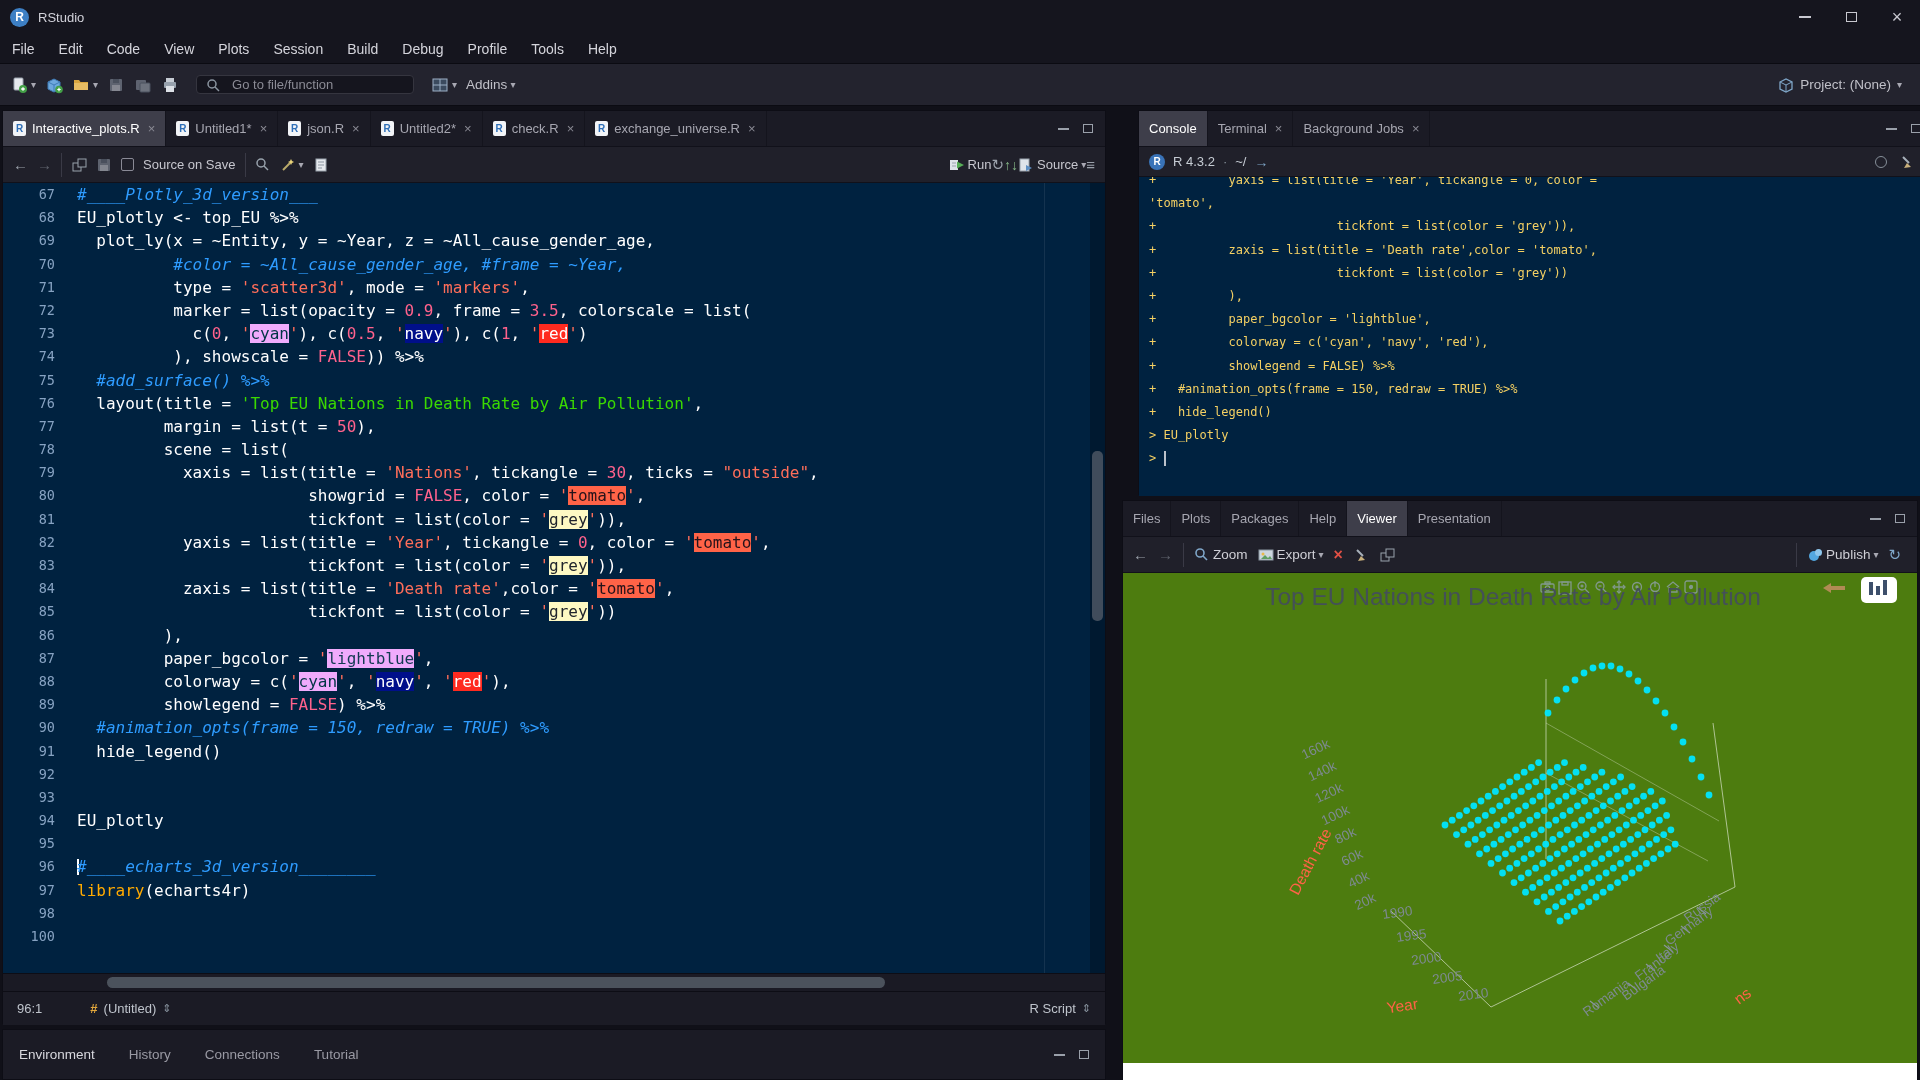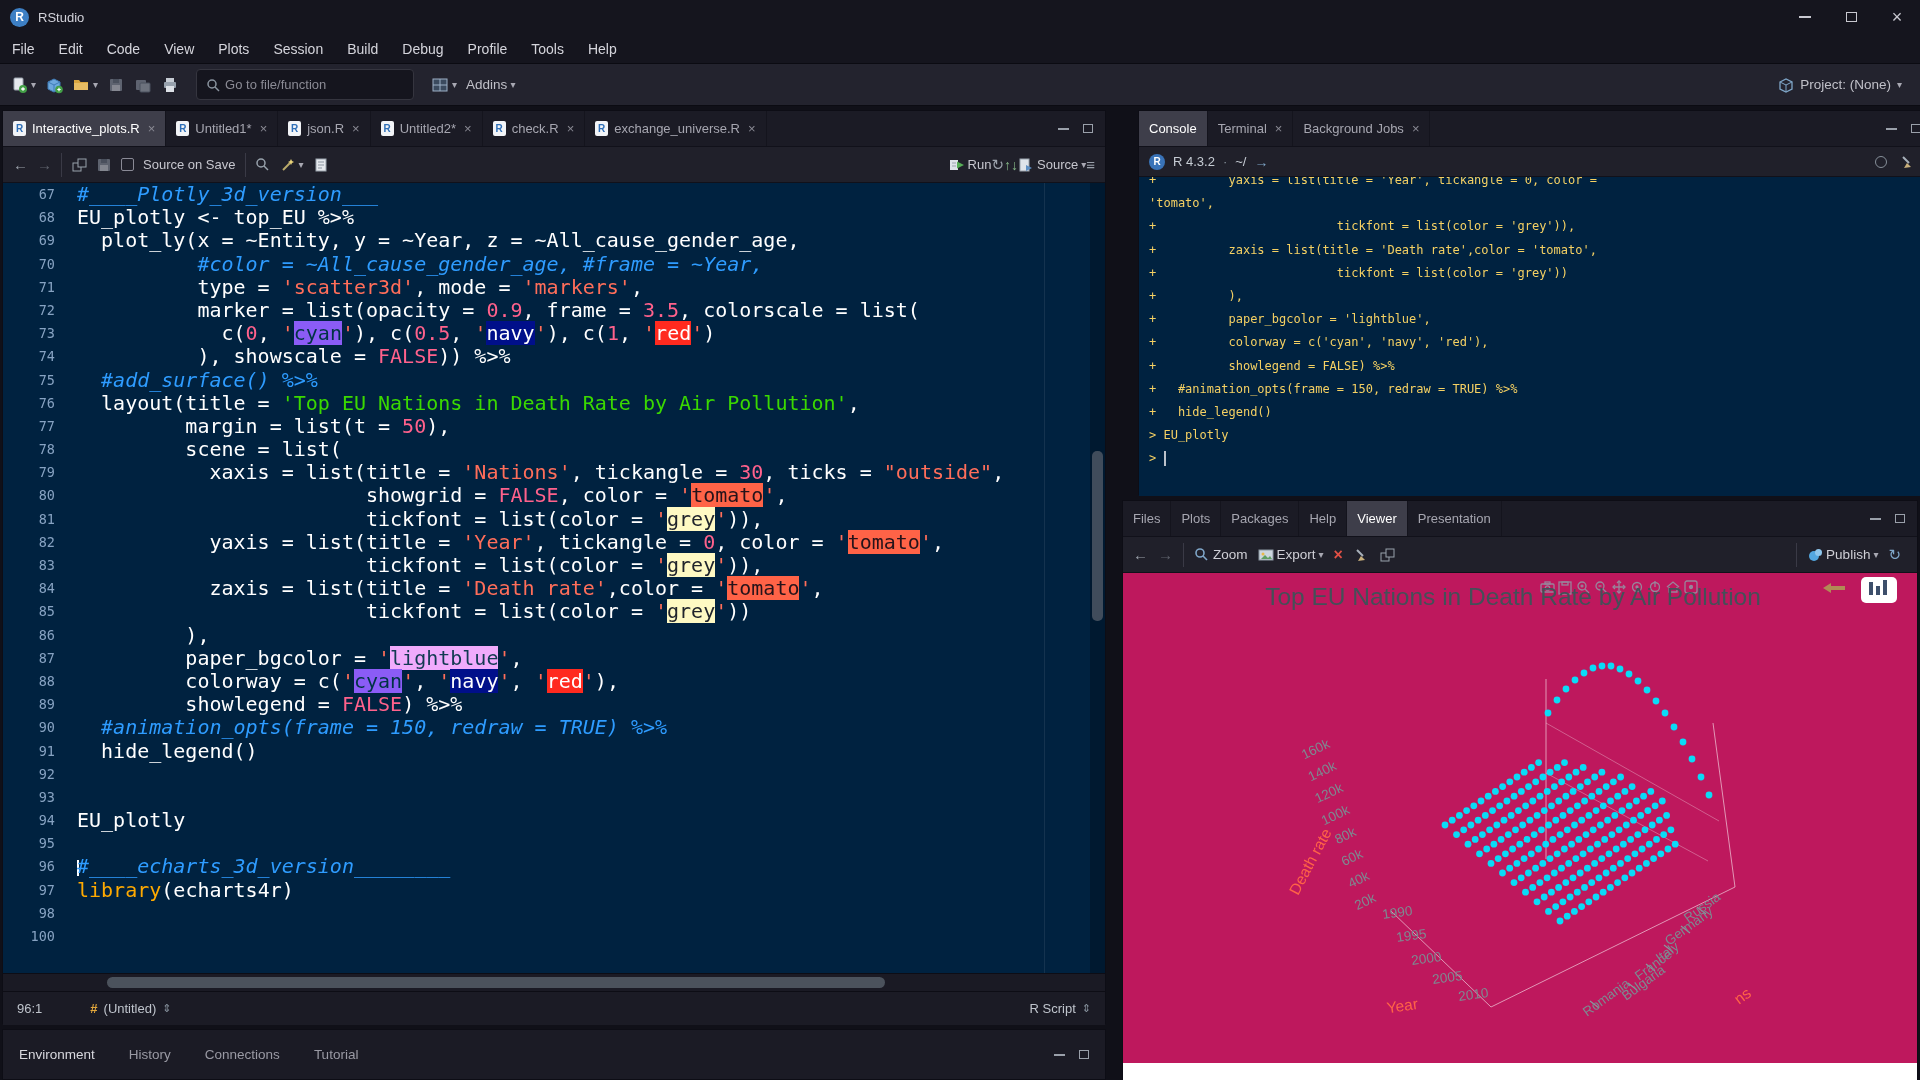--- a/index.html
+++ b/index.html
@@ -16,21 +16,21 @@
   .wc .box{width:11px;height:10px;border:1.5px solid #c8c8d0;display:inline-block}
   .wc.close{font-size:18px;line-height:1}
 
   .menubar{height:30px;background:#15151e;display:flex;align-items:center;border-bottom:1px solid #0b0b12}
   .menu-item{padding:0 12px;font-size:14px;color:#d5d5dc;height:100%;display:flex;align-items:center}
 
   .toolbar{height:42px;background:#23232e;display:flex;align-items:center;padding:0 10px;gap:9px;border-bottom:1px solid #0b0b12}
   .tbtn{display:flex;align-items:center;gap:3px}
   .caret{font-size:10px;color:#a8a8b2}
   .tb-sep{width:1px;height:24px;background:#3a3a46}
-  .goto-box{width:218px;height:31px;background:#15151e;border:1px solid #35353f;border-radius:4px;display:flex;align-items:center;gap:5px;padding:0 9px;margin:10px 8px}
+  .goto-box{width:218px;height:19px;background:#15151e;border:1px solid #35353f;border-radius:4px;display:flex;align-items:center;gap:12px;padding:0 9px;margin:10px 8px}
   .goto-box span{font-size:13px;color:#8b8b95}
   .proj-group{margin-left:auto;display:flex;align-items:center;gap:6px;font-size:13.5px;color:#c0c0c8;padding-right:8px}
   .icon{width:18px;height:18px;display:block}
   .icon16{width:16px;height:16px;display:block}
 
   
   .pane{position:absolute;background:#1b1b25;border:1px solid #0d0d15}
   .src-pane{left:2px;top:110px;width:1104px;height:914px}
   .env-pane{left:2px;top:1029px;width:1104px;height:51px}
   .con-pane{left:1138px;top:110px;width:796px;height:385px}
@@ -50,28 +50,28 @@
   .ed-right{margin-left:auto;display:flex;align-items:center;}
   .chk{width:13px;height:13px;border:1px solid #8a8a96;display:inline-block;border-radius:2px}
   .glyph{color:#9aa0aa;font-size:15px}
   .glyph.dim{opacity:.5}
   .green-arrow{color:#86b888;font-size:14px}
 
   .code-wrap{position:relative;height:790px;background:#002240;overflow:hidden;font-family:"DejaVu Sans Mono",monospace}
   .margin-line{position:absolute;left:1041px;top:0;bottom:0;width:1px;background:rgba(255,255,255,0.08)}
   .code-row{display:flex;height:23.2px;line-height:23.2px}
   .ln{width:74px;text-align:right;padding-right:22px;flex:none;color:#87a3c2;font-size:13.5px}
-  .lt{white-space:pre;font-size:20px;color:#fff}
+  .lt{white-space:pre;font-size:16px;color:#fff}
   .lt .p{color:#ffffff}
   .lt .c{color:#2e9cff;font-style:italic}
   .lt .s{color:#ff6e5a}
   .lt .g{color:#3ad900}
   .lt .n{color:#ff628c}
   .lt .k{color:#ffaa00}
-  .lt .ch-cyan{background:#8b5cf6;color:#003344}
+  .lt .ch-cyan{background:#f0abfc;color:#003344}
   .lt .ch-navy{background:#000f8a;color:#ffffff}
   .lt .ch-red{background:#ff2a1f;color:#ffffff}
   .lt .ch-tomato{background:#ff6347;color:#26131a}
   .lt .ch-grey{background:#fef9c3;color:#20242c}
   .lt .ch-lblue{background:#f0abfc;color:#123a52}
   .cur{display:inline-block;width:2px;height:16px;background:#ffffff;vertical-align:-3px;margin-right:-2px}
 
   .vscroll{position:absolute;right:0;top:0;bottom:0;width:15px;background:rgba(0,0,0,0.25)}
   .vscroll .thumb{position:absolute;top:268px;height:170px;left:2px;width:11px;background:#4b5663;border-radius:5px;opacity:.85}
   .hscroll{height:18px;background:#1a1a24;position:relative;border-top:1px solid #0d0d15}
@@ -590,21 +590,21 @@
         <svg class="icon16">
             <circle cx="7" cy="9" r="5" fill="#53a7e0"></circle>
             <circle cx="11.5" cy="5.5" r="3.5" fill="#8ec6ec"></circle>
           </svg>
         <span>Publish</span>
         <span class="caret">▾</span>
       </span>
       <span class="glyph" style="color:#7fa6c8">↻</span>
     </span>
   </div>
-  <div class="view-body" style="background: #be185d;">
+  <div class="view-body" style="background: #4d7c0f;">
     <svg id="plot-svg" viewBox="0 0 796 490" width="796" height="490">
 
       <g stroke="#ffffff" stroke-opacity="0.55" fill="none" stroke-width="1">
         <line x1="423" y1="106" x2="423" y2="286"></line>
         <line x1="268" y1="338" x2="368" y2="434"></line>
         <line x1="368" y1="434" x2="612" y2="314"></line>
         <line x1="612" y1="314" x2="590" y2="150"></line>
         <line x1="423" y1="150" x2="596" y2="248" stroke-opacity="0.3"></line>
         <line x1="423" y1="200" x2="585" y2="288" stroke-opacity="0.3"></line>
       </g>

